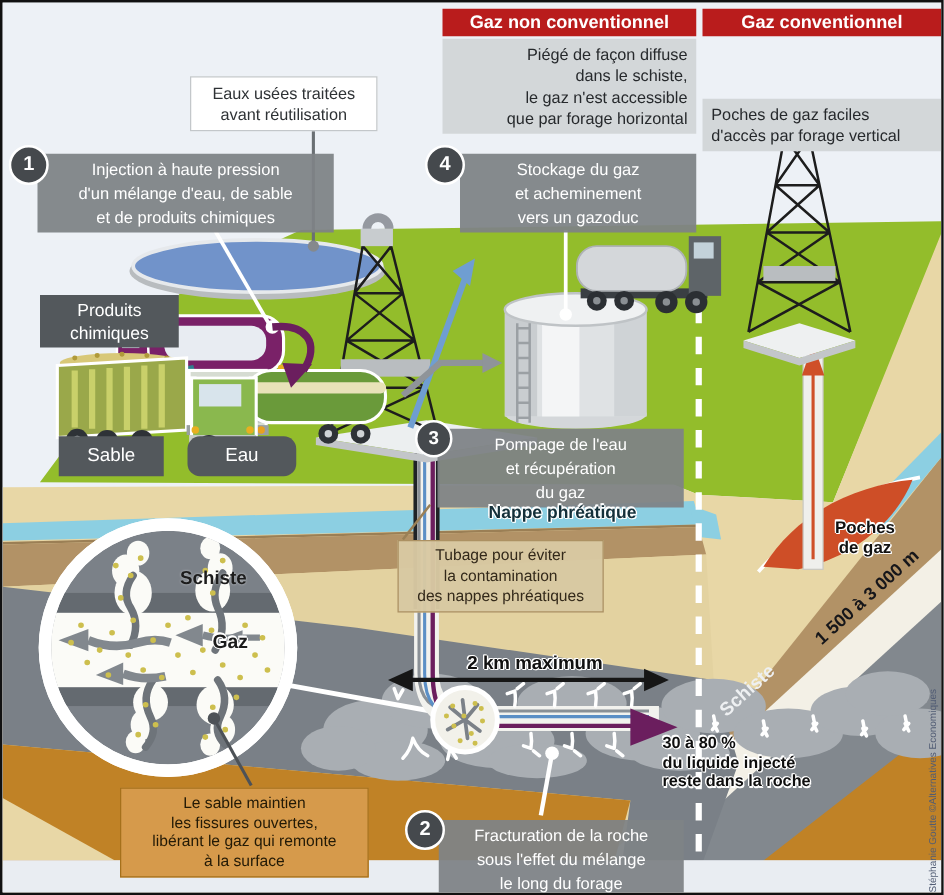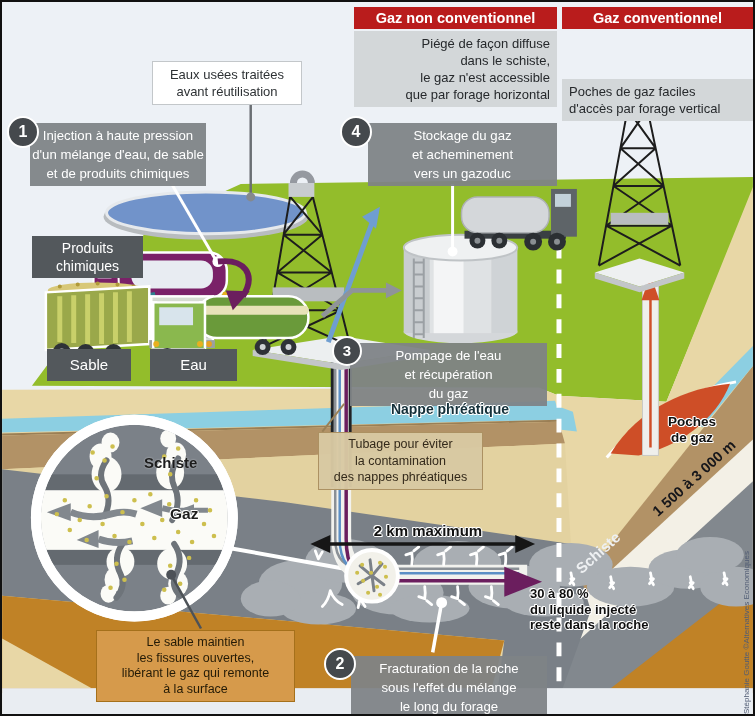--- a/index.html
+++ b/index.html
@@ -291,21 +291,21 @@
 <div class="abs sub" style="left:560px;top:29px;width:177px;text-align:left;margin-top:48px;">
   <div>Poches de gaz faciles</div>
   <div>d'accès par forage vertical</div>
 </div>
 
 <div class="abs whitebox" style="left:150px;top:59px;width:144px;">
   <div>Eaux usées traitées</div>
   <div>avant réutilisation</div>
 </div>
 
-<div class="abs stepbox" style="left:28px;top:121px;width:176px;">
+<div class="abs stepbox" style="left:28px;top:121px;width:237px;">
   <div>Injection à haute pression</div>
   <div>d'un mélange d'eau, de sable</div>
   <div>et de produits chimiques</div>
 </div>
 <div class="abs stepnum" style="left:5px;top:114px;">1</div>
 
 <div class="abs stepbox" style="left:366px;top:121px;width:189px;">
   <div>Stockage du gaz</div>
   <div>et acheminement</div>
   <div>vers un gazoduc</div>
@@ -324,21 +324,21 @@
   <div>sous l'effet du mélange</div>
   <div>le long du forage</div>
 </div>
 <div class="abs stepnum" style="left:322px;top:646px;">2</div>
 
 <div class="abs darkbox" style="left:30px;top:234px;width:111px;font-size:14px;line-height:18px;padding:3px 0;">
   <div>Produits</div>
   <div>chimiques</div>
 </div>
 <div class="abs darkbox" style="left:45px;top:347px;width:84px;height:32px;line-height:32px;font-size:15px;">Sable</div>
-<div class="abs darkbox" style="left:148px;top:347px;width:87px;height:32px;line-height:32px;font-size:15px;">Eau</div>
+<div class="abs darkbox" style="left:148px;top:347px;width:87px;height:32px;line-height:32px;font-size:15px;border-radius:10px;">Eau</div>
 
 <div class="abs halo" style="left:362px;top:399px;width:172px;text-align:center;font-weight:bold;font-size:14px;color:#14303a;">Nappe phréatique</div>
 
 <div class="abs tanbox" style="left:316px;top:430px;width:163px;">
   <div>Tubage pour éviter</div>
   <div>la contamination</div>
   <div>des nappes phréatiques</div>
 </div>
 
 <div class="abs halo" style="left:342px;top:520px;width:168px;text-align:center;font-weight:bold;font-size:15px;color:#111;">2 km maximum</div>

